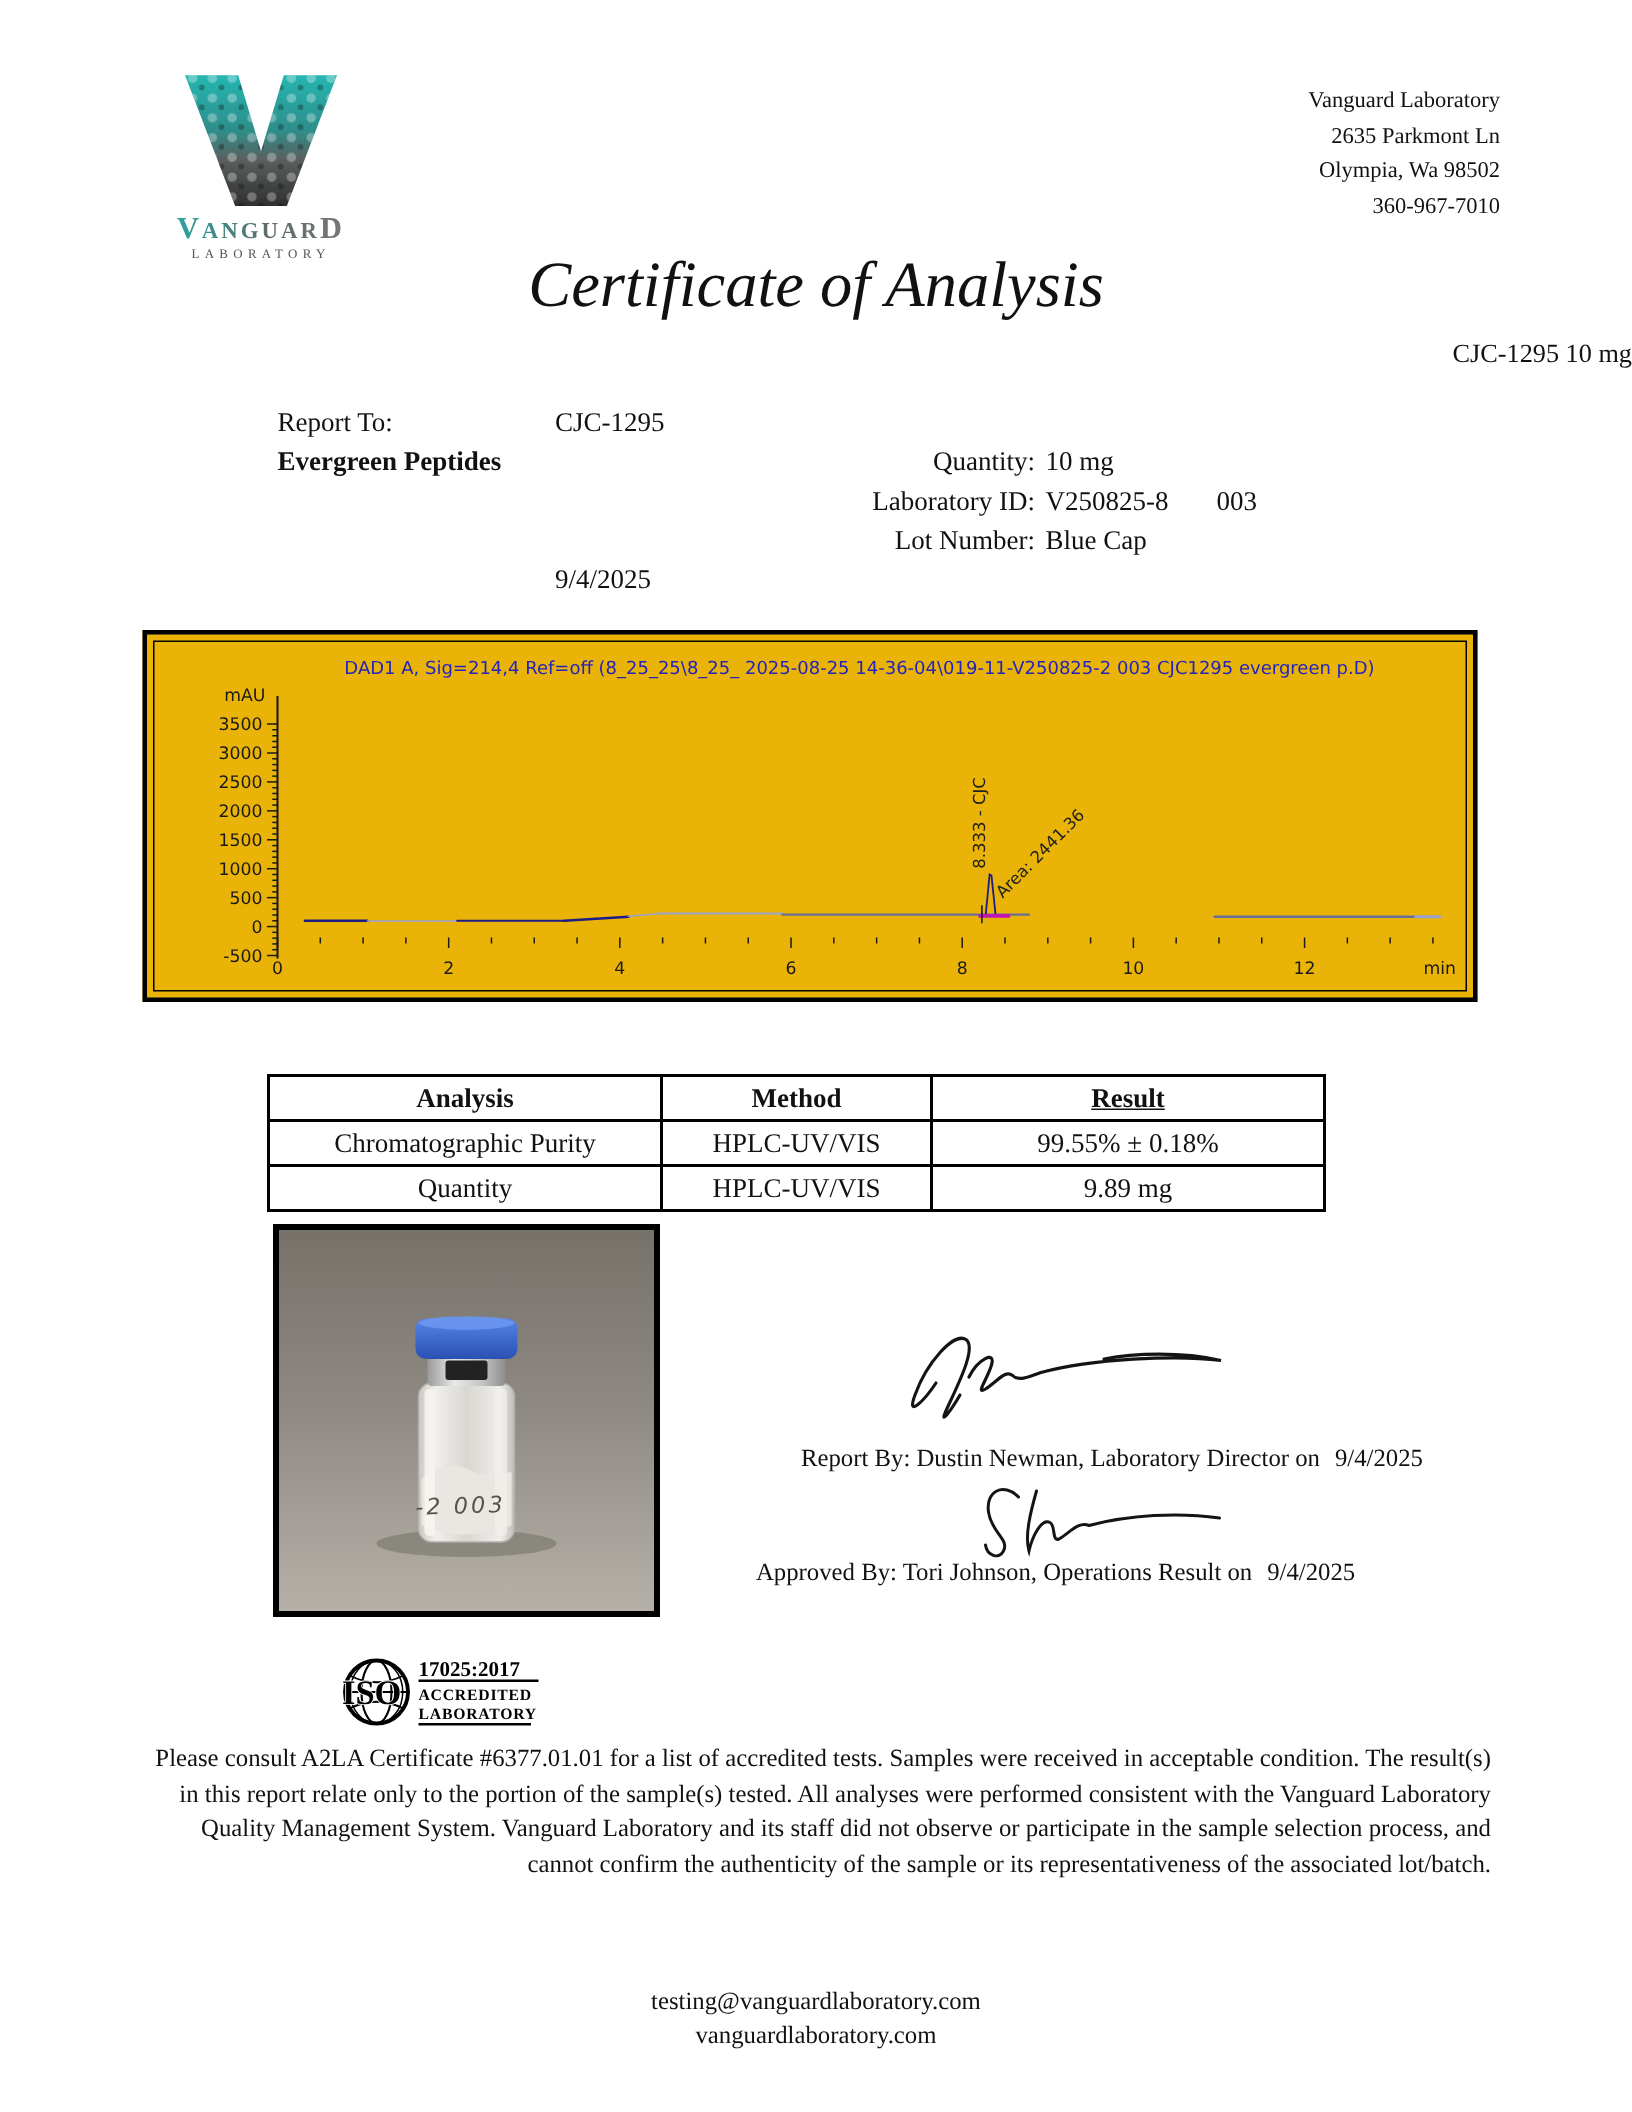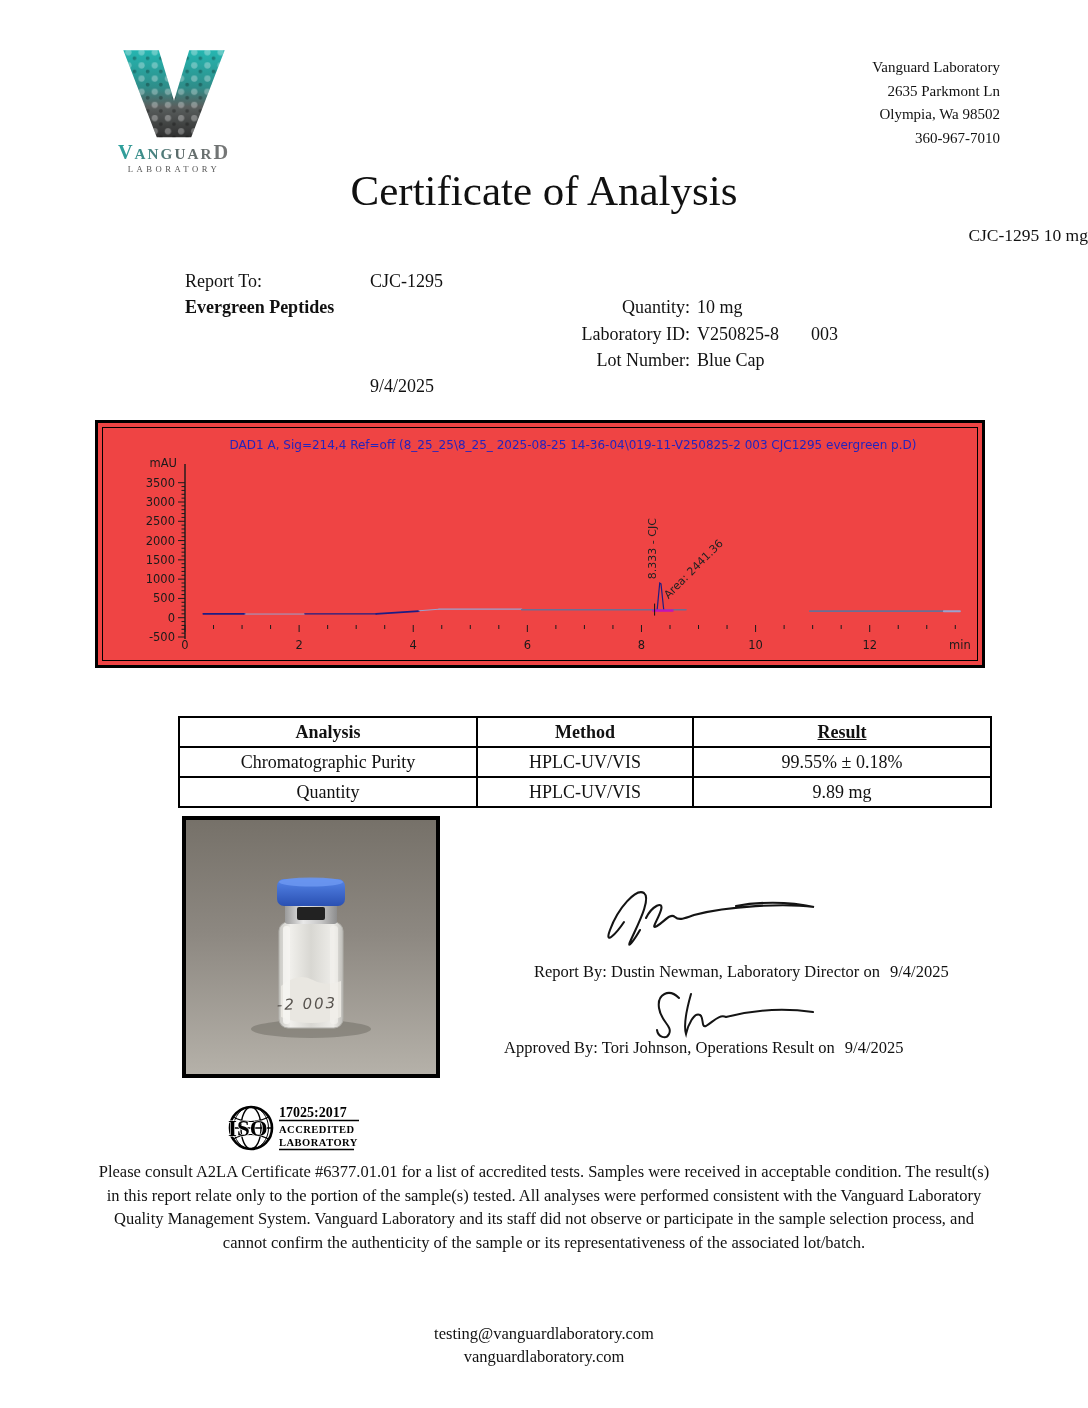--- a/index.html
+++ b/index.html
@@ -4,44 +4,44 @@
 <style>
   html,body{margin:0;padding:0;background:#e8e8e8;}
   .page{position:relative;width:1088px;height:1408px;margin:0 auto;background:#ffffff;
         font-family:"Liberation Serif","DejaVu Serif",serif;color:#111;overflow:hidden;}
 
   
   .logo{position:absolute;left:98px;top:48px;width:152px;height:130px;}
   .addr{position:absolute;right:88px;top:56px;text-align:right;font-size:15px;line-height:23.5px;}
 
   
-  .title{position:absolute;left:0;top:166px;width:100%;text-align:center;font-size:43px;}
+  .title{position:absolute;left:0;top:166px;width:100%;text-align:center;font-size:43px;font-style:italic;}
   .subtitle{position:absolute;left:0;top:225px;width:100%;text-align:right;font-size:17.5px;}
 
   
   .report-to{position:absolute;left:185px;top:268px;font-size:18px;line-height:26px;}
   .report-to .bold{font-weight:bold;}
   .info-fields{position:absolute;left:370px;top:268px;width:480px;font-size:18px;}
   .info-row{display:flex;line-height:26.3px;}
   .info-row .lbl{flex:0 0 320px;text-align:right;padding-right:7px;}
   .info-row .val{white-space:nowrap;}
   .info-row .val2{margin-left:32px;}
 
   
   .chart-outer{position:absolute;left:95px;top:420px;width:890px;border:3px solid #000;
-               padding:4px;box-sizing:border-box;background:#ef4444;}
+               padding:4px;box-sizing:border-box;background:#eab308;}
   .chart-inner{border:1px solid #000;}
   .chart-inner svg{display:block;}
   .tick{font-family:"DejaVu Sans","Liberation Sans",sans-serif;font-size:11.5px;fill:#1a1a1a;}
   .charttitle{font-family:"DejaVu Sans","Liberation Sans",sans-serif;font-size:12px;fill:#2424bd;}
   .peaklabel{font-family:"DejaVu Sans","Liberation Sans",sans-serif;font-size:11px;fill:#222;}
 
   
   .results{position:absolute;left:178px;top:716px;border-collapse:collapse;font-size:18px;}
-  .results th,.results td{border:2px solid #000;text-align:center;padding:2px 24px;height:24px;}
+  .results th,.results td{border:2px solid #000;text-align:center;padding:2px 6px;height:24px;}
   .results th{font-weight:bold;}
   .col-a{width:248px;}.col-m{width:166px;}.col-r{width:248px;text-decoration:underline;}
 
   
   .photo{position:absolute;left:182px;top:816px;width:258px;height:262px;border:4px solid #000;
          box-sizing:border-box;background:#8d8881;}
   .photo svg{display:block;}
   .handwrite{font-family:"DejaVu Sans",sans-serif;font-style:italic;font-size:15px;fill:#57534e;letter-spacing:2px;}
 
   
@@ -50,21 +50,21 @@
   .sigline{position:absolute;font-size:16.5px;white-space:nowrap;}
   .report-by{left:534px;top:962px;}
   .approved-by{left:504px;top:1038px;}
   .sigdate{margin-left:10px;}
 
   
   .iso{position:absolute;left:226px;top:1102px;}
   .iso-txt{font-family:"Liberation Serif",serif;font-weight:bold;fill:#000;}
 
   
-  .disclaimer{position:absolute;left:94px;top:1160px;width:900px;text-align:center;
+  .disclaimer{position:absolute;left:94px;top:1160px;width:900px;text-align:right;
               font-size:16.5px;line-height:23.5px;}
   .footer{position:absolute;left:0;top:1322px;width:100%;text-align:center;font-size:16.5px;line-height:23px;}
 </style>
 </head>
 <body>
 
 <div class="page">
 
   <div class="logo">
     <svg width="152" height="130" viewBox="0 0 150 128">

